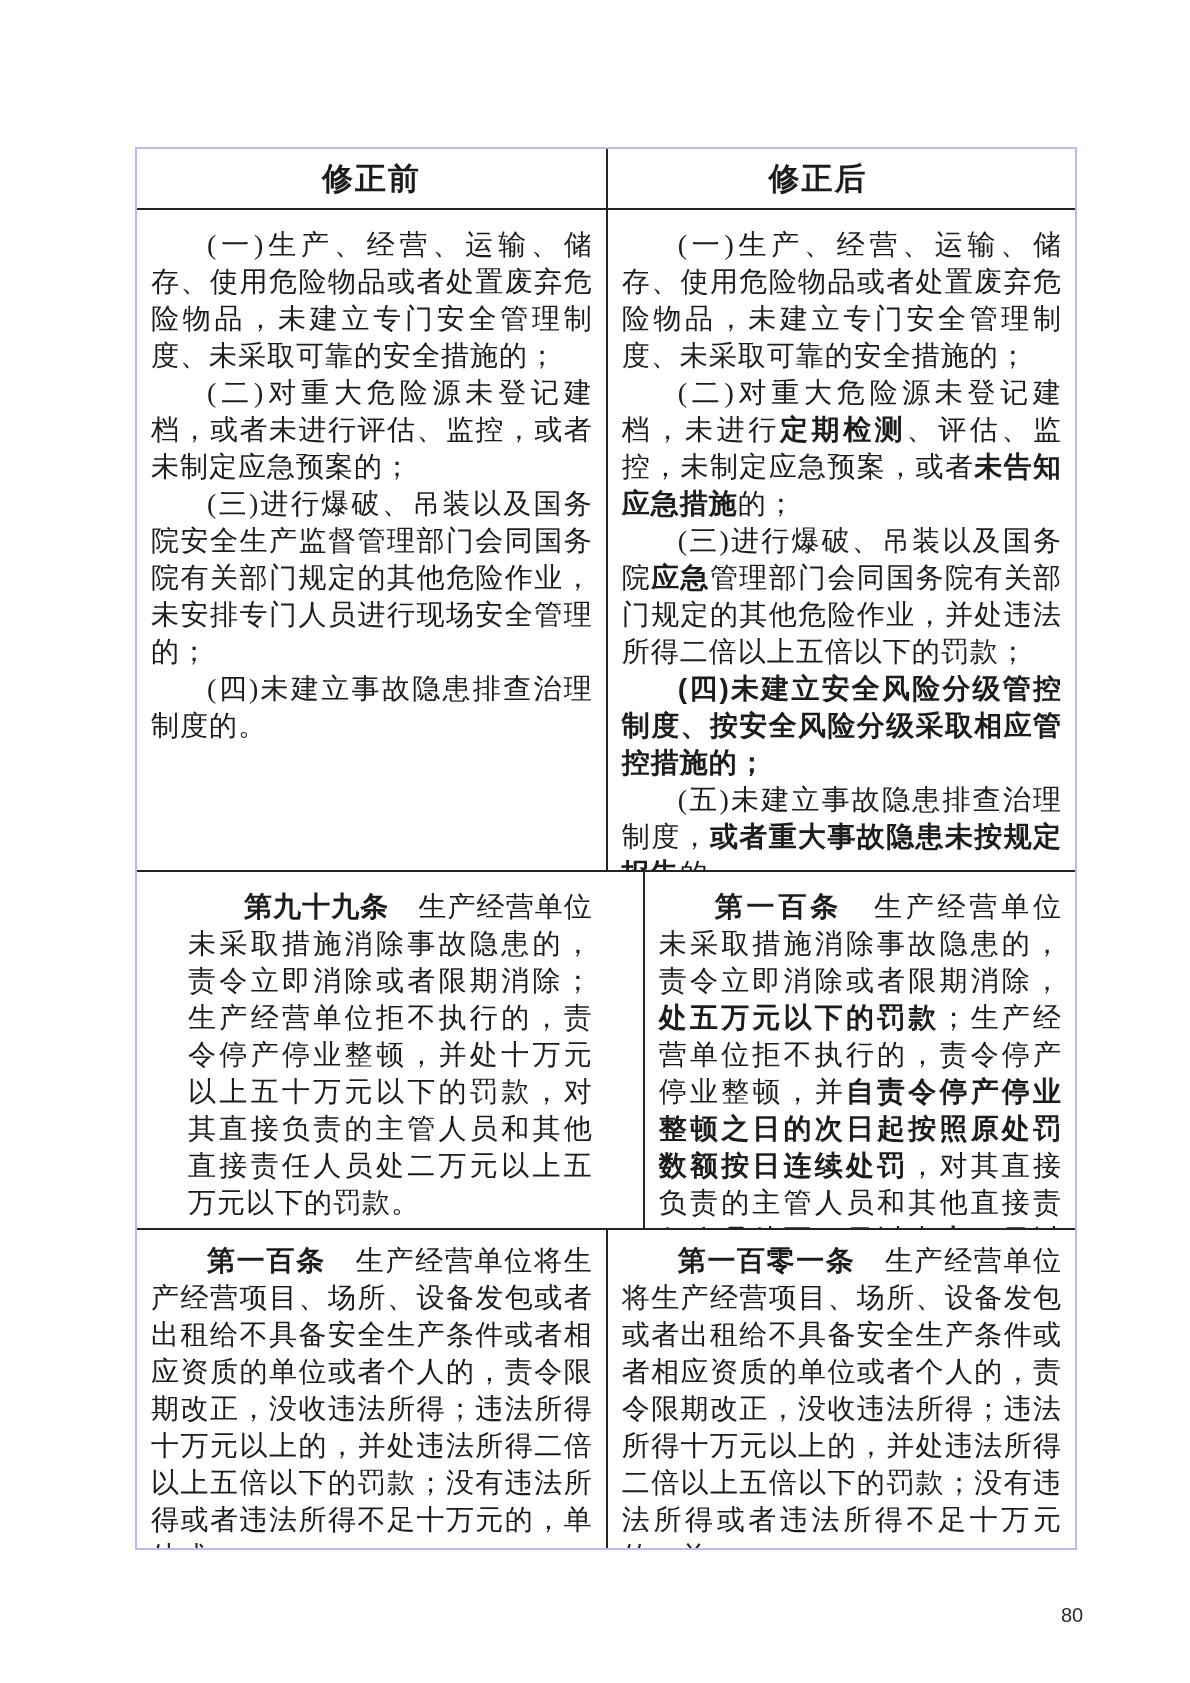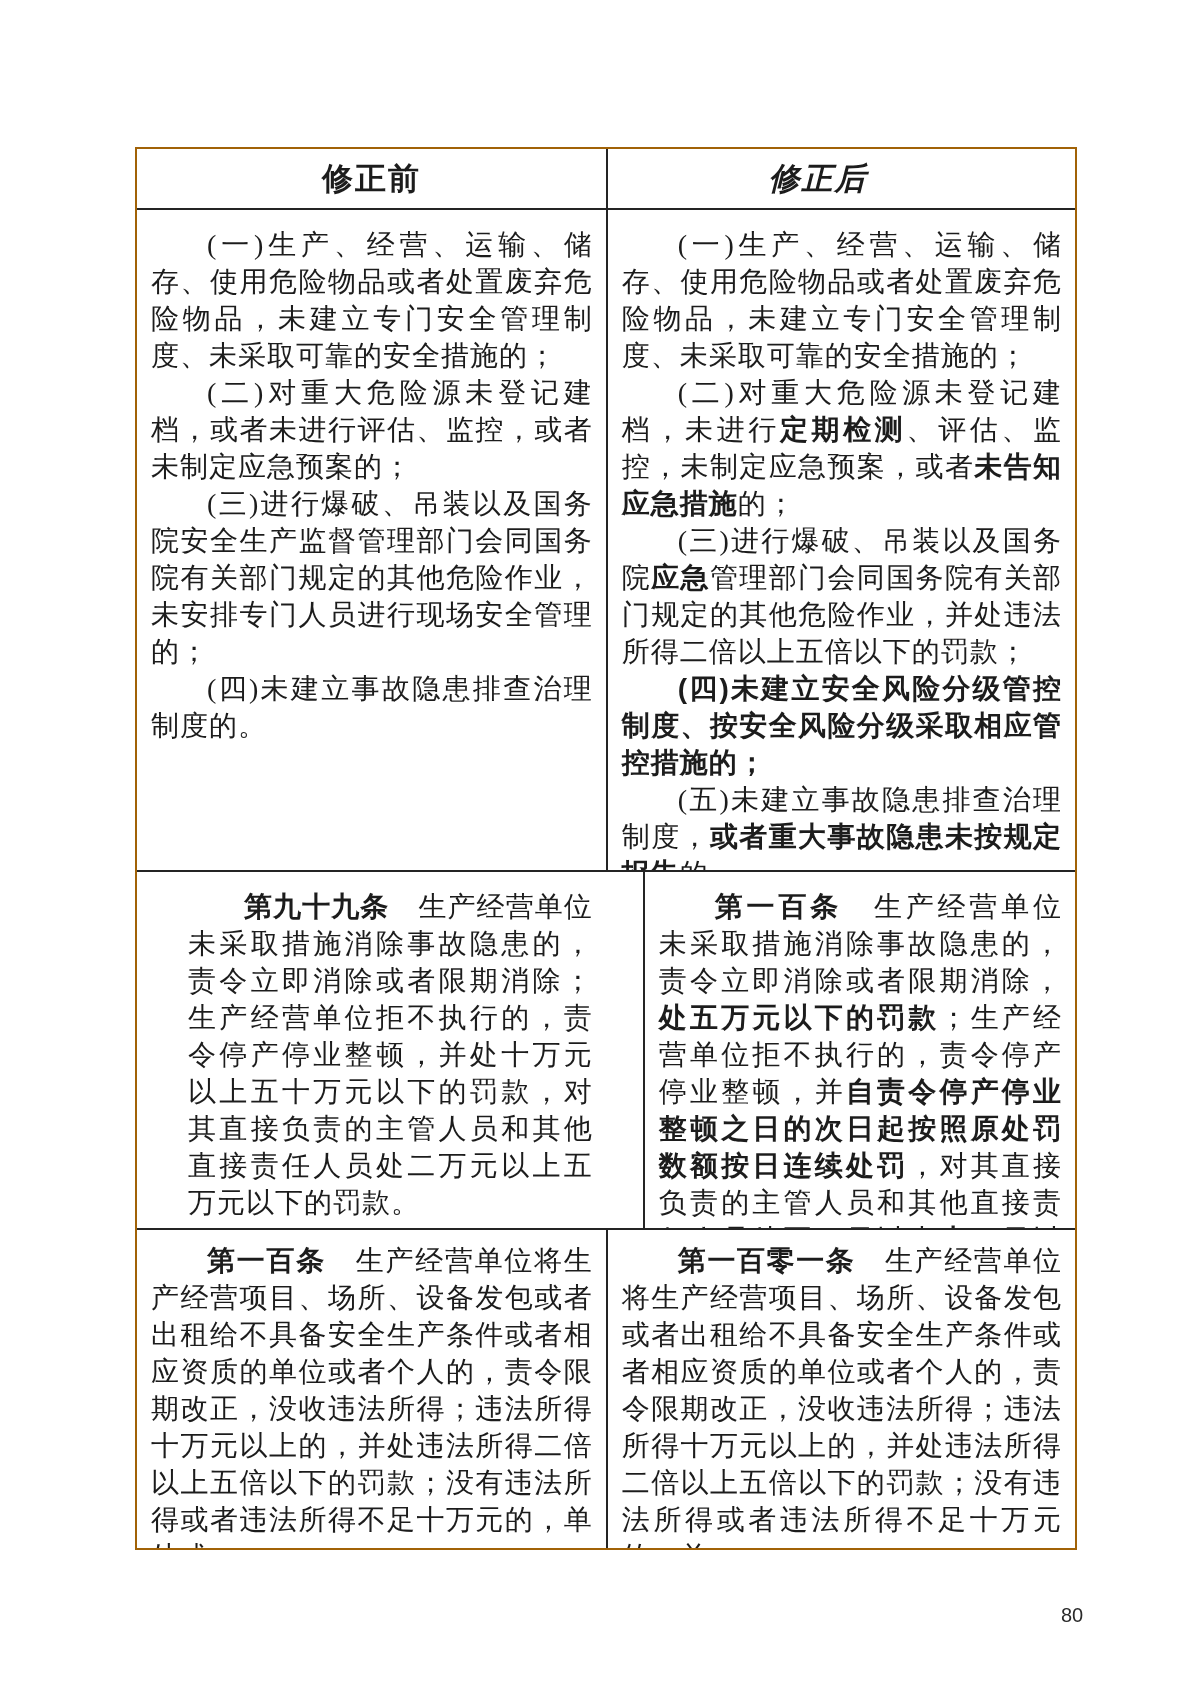--- a/index.html
+++ b/index.html
@@ -6,32 +6,32 @@
   html,body { background:#ffffff; }
   body {
     width:1190px; height:1683px;
     position:relative;
     font-family:"Liberation Serif","DejaVu Serif",serif;
     color:#1c1c1c;
   }
   .page { position:absolute; left:0; top:0; width:1190px; height:1683px; background:#ffffff; }
   .cmp-table {
     position:absolute; left:135px; top:147px; width:942px;
-    border:2px solid #a16207;
+    border:2px solid #c4b5fd;
     background:#ffffff;
   }
   .trow { display:flex; }
   .trow + .trow { border-top:2px solid #242424; }
   .th {
     width:469px; height:59px;
     display:flex; align-items:center; justify-content:center;
     font-family:"Liberation Sans","DejaVu Sans",sans-serif;
     font-weight:bold; font-size:31px; letter-spacing:2px;
   }
-  .th + .th { border-left:2px solid #242424; width:422px;font-style:italic; }
+  .th + .th { border-left:2px solid #242424; width:422px; }
   .td {
     width:557px;
     padding:16px 13px 0 14px;
     font-size:28px; line-height:37px;
     letter-spacing:1px;
     text-align:justify;
     overflow:hidden;
   }
   .td + .td { border-left:2px solid #242424; }
   .row-1 .td { height:660px; }

